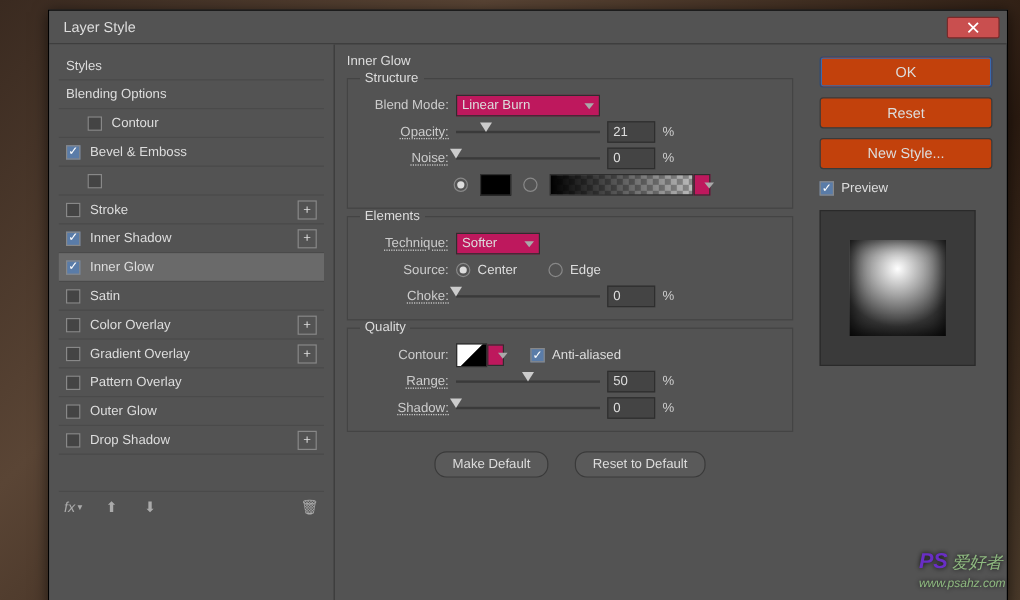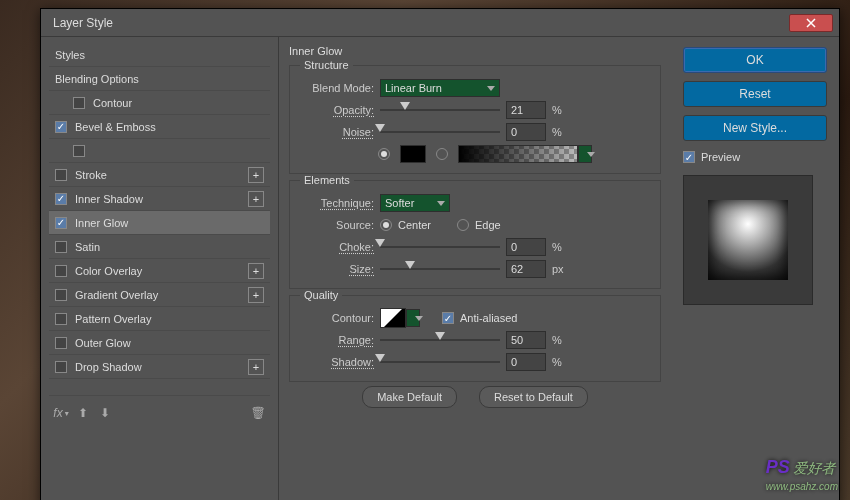--- a/index.html
+++ b/index.html
@@ -13,52 +13,52 @@
 .sidebar { width: 238px; background: #535353; border-right: 1px solid #3a3a3a; display: flex; flex-direction: column; padding: 6px 8px 4px 8px; }
 .style-row { height: 24px; display: flex; align-items: center; padding: 0 6px; cursor: pointer; position: relative; border-bottom: 1px solid #4a4a4a; }
 .style-row.header-row { font-weight: normal; }
 .style-row.sel { background: #6a6a6a; }
 .style-row .chk { width: 12px; height: 12px; border: 1px solid #888; margin-right: 8px; display: flex; align-items: center; justify-content: center; background: #444; }
 .style-row .chk.on { background: #5a7ca8; }
 .style-row .chk.on::after { content: "✓"; font-size: 10px; color: #fff; line-height: 1; }
 .style-row .indent { width: 18px; }
 .style-row .lbl { flex: 1; color: #ddd; }
 .style-row .plus { width: 16px; height: 16px; border: 1px solid #888; display: flex; align-items: center; justify-content: center; font-size: 11px; color: #ddd; margin-left: auto; }
-.sidebar-bottom { margin-top: 16px; height: 26px; display: flex; align-items: flex-end; gap: 6px; padding: 0 4px; border-top: 1px solid #4a4a4a; }
+.sidebar-bottom { margin-top: 30px; height: 26px; display: flex; align-items: center; gap: 16px; padding: 0 4px; border-top: 1px solid #4a4a4a; }
 .sidebar-bottom .icn { width: 16px; height: 16px; display: flex; align-items: center; justify-content: center; color: #aaa; font-size: 12px; cursor: pointer; }
 .sidebar-bottom .spacer { flex: 1; }
 .main { flex: 1; padding: 8px 10px 4px 10px; overflow: hidden; }
 .section-title { font-size: 11px; color: #ddd; margin-bottom: 2px; }
 fieldset { border: 1px solid #444; margin-bottom: 0; padding: 6px 10px 8px 10px; }
 fieldset legend { padding: 0 4px; font-size: 11px; color: #ddd; }
 .row { display: flex; align-items: center; height: 22px; gap: 6px; }
 .row .lab { width: 74px; text-align: right; color: #ccc; text-decoration: underline dotted; text-underline-offset: 2px; }
 .row .lab.nound { text-decoration: none; }
-.select { background: #14532d; border: 1px solid #2e2e2e; height: 18px; padding: 0 4px; display: flex; align-items: center; cursor: pointer; position: relative; }
+.select { background: #be185d; border: 1px solid #2e2e2e; height: 18px; padding: 0 4px; display: flex; align-items: center; cursor: pointer; position: relative; }
 .select .val { flex: 1; color: #ddd; font-size: 11px; }
 .select::after { content: ""; width: 0; height: 0; border-left: 4px solid transparent; border-right: 4px solid transparent; border-top: 5px solid #aaa; margin-left: 6px; }
 .slider { flex: 1; position: relative; height: 14px; display: flex; align-items: center; max-width: 120px; }
 .slider .track { position: absolute; left: 0; right: 0; height: 2px; background: #3a3a3a; }
 .slider .thumb { position: absolute; top: -1px; width: 0; height: 0; border-left: 5px solid transparent; border-right: 5px solid transparent; border-top: 8px solid #ccc; transform: translateX(-5px); }
 .numbox { width: 40px; height: 18px; background: #444; border: 1px solid #2e2e2e; color: #ddd; display: flex; align-items: center; padding: 0 4px; font-size: 11px; }
 .unit { color: #ccc; width: 16px; }
 .radio { width: 12px; height: 12px; border-radius: 50%; border: 1px solid #888; display: flex; align-items: center; justify-content: center; cursor: pointer; }
 .radio.on::after { content: ""; width: 6px; height: 6px; background: #ddd; border-radius: 50%; }
 .swatch { width: 26px; height: 18px; border: 1px solid #2e2e2e; background: #000; }
 .grad { width: 120px; height: 18px; border: 1px solid #2e2e2e; background: repeating-conic-gradient(#888 0 25%, #bbb 0 50%) 0/10px 10px; position: relative; }
 .grad::before { content: ""; position: absolute; inset: 0; background: linear-gradient(90deg, #000 0%, rgba(0,0,0,0) 100%); }
 .grad-sel { display: flex; align-items: center; }
 .contour-sw { width: 26px; height: 20px; border: 1px solid #2e2e2e; background: linear-gradient(135deg, #fff 0 49%, #000 51% 100%); cursor: pointer; }
 .contour-wrap { display: flex; align-items: center; }
 .cbk { width: 12px; height: 12px; border: 1px solid #888; display: flex; align-items: center; justify-content: center; background: #5a7ca8; cursor: pointer; }
 .cbk::after { content:"✓"; font-size:10px; color:#fff; }
-.btn-row { display: flex; gap: 22px; justify-content: center; margin-top: 4px; }
+.btn-row { display: flex; gap: 22px; justify-content: center; margin-top: 16px; }
 .btn { height: 22px; padding: 0 14px; background: #5a5a5a; border: 1px solid #3a3a3a; border-radius: 10px; display: flex; align-items: center; justify-content: center; cursor: pointer; font-size: 11px; color: #ddd; }
 .rightcol { width: 168px; padding: 10px 12px; display: flex; flex-direction: column; gap: 8px; }
-.rightcol .btn-wide { height: 26px; background: #0369a1; border: 1px solid #3a3a3a; border-radius: 3px; display: flex; align-items: center; justify-content: center; cursor: pointer; font-size: 12px; color: #ddd; }
+.rightcol .btn-wide { height: 26px; background: #c2410c; border: 1px solid #3a3a3a; border-radius: 3px; display: flex; align-items: center; justify-content: center; cursor: pointer; font-size: 12px; color: #ddd; }
 .rightcol .btn-wide.primary { border: 1px solid #2a4a7a; box-shadow: 0 0 0 1px #3a6aaf inset; }
 .preview-row { display: flex; align-items: center; gap: 6px; margin-top: 2px; }
 .preview-box { width: 130px; height: 130px; background: #3a3a3a; border: 1px solid #2a2a2a; margin-top: 4px; display: flex; align-items: center; justify-content: center; }
 .preview-box .inner { width: 80px; height: 80px; background: radial-gradient(circle at 50% 30%, #fff 0%, #aaa 30%, #333 70%, #111 100%); box-shadow: 0 0 15px rgba(0,0,0,.8) inset; }
 .watermark { position: absolute; right: 12px; bottom: 6px; color: #9c8; font-size: 14px; font-style: italic; text-shadow: 0 0 4px #000; pointer-events: none; opacity: .85; font-family: Georgia, serif; }
 .watermark b { color: #6d28d9; font-size: 18px; }
 </style>
 </head>
 <body>
 
@@ -205,29 +205,20 @@
         </div>
         <div class="row">
           <span class="lab">Choke:</span>
           <div class="slider">
               <div class="track"></div>
               <div class="thumb" style="left:0%"></div>
             </div>
           <div class="numbox">0</div>
           <span class="unit">%</span>
         </div>
-        <div class="row">
-          <span class="lab">Size:</span>
-          <div class="slider">
-              <div class="track"></div>
-              <div class="thumb" style="left:25%"></div>
-            </div>
-          <div class="numbox">62</div>
-          <span class="unit">px</span>
-        </div>
       </fieldset>
 
       <fieldset>
         <legend>Quality</legend>
         <div class="row">
           <span class="lab nound">Contour:</span>
           <div class="contour-wrap">
             <div class="contour-sw"></div>
             <div class="select" style="width:14px;padding:0 2px"></div>
           </div>

